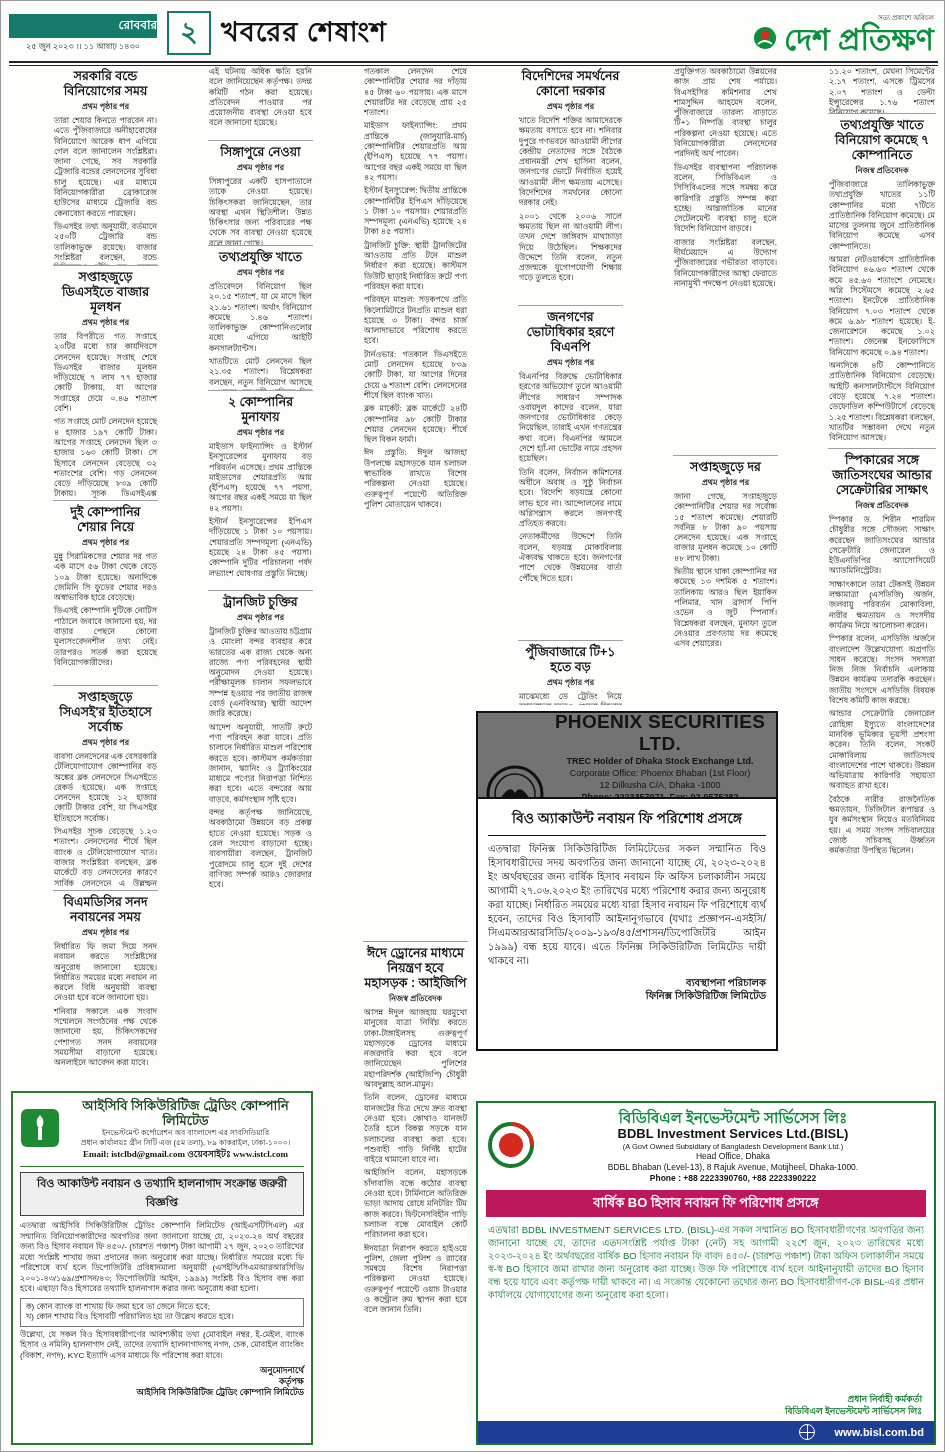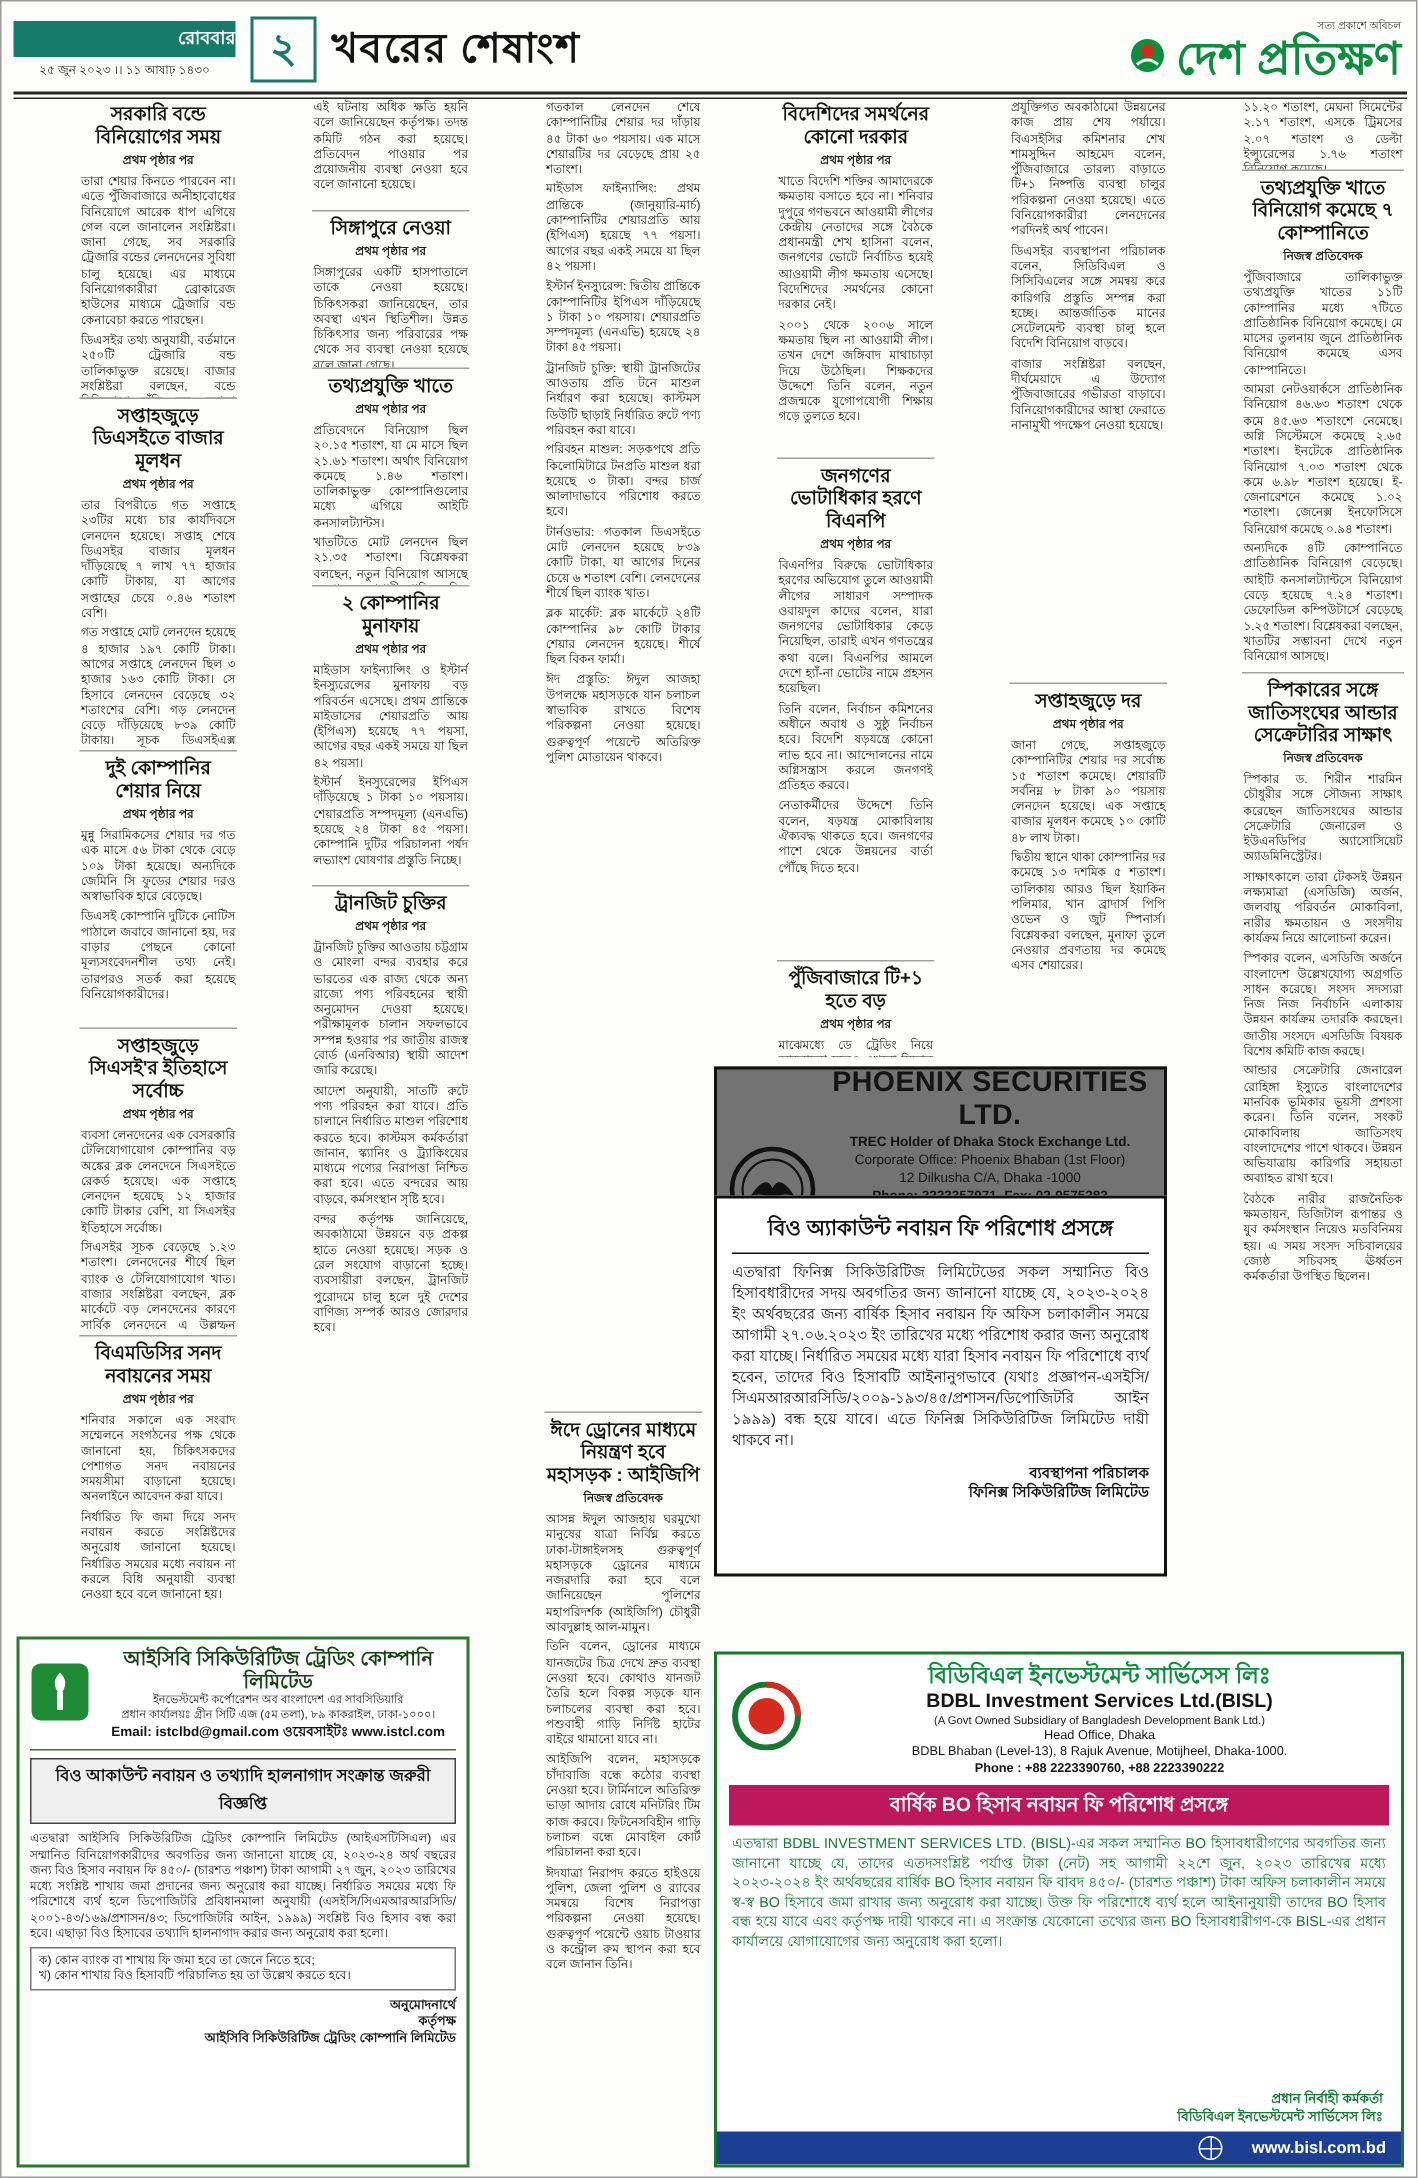--- a/index.html
+++ b/index.html
@@ -40,21 +40,21 @@
   .bo-title{font-size:14px;font-weight:bold;text-align:center;border-bottom:1.5px solid #111;padding-bottom:4px;margin-bottom:6px;}
   .bo-para{font-size:10px;line-height:14px;text-align:justify;}
   .bo-sig{margin-top:8px;text-align:right;font-size:10px;font-weight:bold;line-height:13px;}
   
   .istcl{border:2px solid #2b7a2b;box-sizing:border-box;background:#fff;padding:5px 7px;}
   .istcl-head{display:flex;gap:7px;align-items:center;border-bottom:1px solid #2b7a2b;padding-bottom:4px;}
   .istcl-logo{width:40px;height:40px;flex:0 0 40px;}
   .istcl-head-text{flex:1;text-align:center;}
   .istcl-title{font-size:13px;font-weight:bold;color:#154515;line-height:15px;}
   .istcl-sub{font-size:7.5px;line-height:9.5px;}
-  .istcl-mail{font-size:9px;font-weight:bold;}
+  .istcl-mail{font-size:9px;font-weight:bold;font-family:Liberation Serif, serif;}
   .istcl-bar{border:1.5px solid #444;margin:5px 0;text-align:center;font-weight:bold;font-size:11px;padding:2px 0;background:#efefef;}
   .istcl p{font-size:8px;line-height:10.5px;text-align:justify;margin:0 0 3px;}
   .istcl-list{border:1px solid #777;padding:3px 5px;margin:3px 0;}
   .istcl-list div{font-size:8px;line-height:10.5px;}
   .istcl-sig{text-align:right;font-size:8.5px;font-weight:bold;line-height:11px;margin-top:4px;}
   
   .bisl{border:2px solid #17792f;box-sizing:border-box;background:#fff;display:flex;flex-direction:column;}
   .bisl-head{display:flex;gap:8px;align-items:center;padding:6px 10px 4px;}
   .bisl-logo{width:46px;height:46px;flex:0 0 46px;}
   .bisl-head-text{flex:1;text-align:center;}
@@ -122,22 +122,22 @@
       </div>
       <div class="article" style="height: 205px;">
         <div class="headline">সপ্তাহজুড়ে সিএসই'র ইতিহাসে সর্বোচ্চ</div>
         <div class="byline">প্রথম পৃষ্ঠার পর</div>
         <p>ব্যবসা লেনদেনের এক বেসরকারি টেলিযোগাযোগ কোম্পানির বড় অঙ্কের ব্লক লেনদেনে সিএসইতে রেকর্ড হয়েছে। এক সপ্তাহে লেনদেন হয়েছে ১২ হাজার কোটি টাকার বেশি, যা সিএসইর ইতিহাসে সর্বোচ্চ।</p>
         <p>সিএসইর সূচক বেড়েছে ১.২৩ শতাংশ। লেনদেনের শীর্ষে ছিল ব্যাংক ও টেলিযোগাযোগ খাত। বাজার সংশ্লিষ্টরা বলছেন, ব্লক মার্কেটে বড় লেনদেনের কারণে সার্বিক লেনদেনে এ উল্লম্ফন হয়েছে।</p>
       </div>
       <div class="article" style="height: 195px;">
         <div class="headline">বিএমডিসির সনদ নবায়নের সময়</div>
         <div class="byline">প্রথম পৃষ্ঠার পর</div>
+        <p>নির্ধারিত ফি জমা দিয়ে সনদ নবায়ন করতে সংশ্লিষ্টদের অনুরোধ জানানো হয়েছে। নির্ধারিত সময়ের মধ্যে নবায়ন না করলে বিধি অনুযায়ী ব্যবস্থা নেওয়া হবে বলে জানানো হয়।</p>
         <p>শনিবার সকালে এক সংবাদ সম্মেলনে সংগঠনের পক্ষ থেকে জানানো হয়, চিকিৎসকদের পেশাগত সনদ নবায়নের সময়সীমা বাড়ানো হয়েছে। অনলাইনে আবেদন করা যাবে।</p>
-        <p>নির্ধারিত ফি জমা দিয়ে সনদ নবায়ন করতে সংশ্লিষ্টদের অনুরোধ জানানো হয়েছে। নির্ধারিত সময়ের মধ্যে নবায়ন না করলে বিধি অনুযায়ী ব্যবস্থা নেওয়া হবে বলে জানানো হয়।</p>
       </div>
     </div>
   <div class="region news-col" id="news-col-1" style="left:165px;top:64px;width:147px;height:1020px;">
       <div class="article" style="height: 75px;">
         <p>এই ঘটনায় অধিক ক্ষতি হয়নি বলে জানিয়েছেন কর্তৃপক্ষ। তদন্ত কমিটি গঠন করা হয়েছে। প্রতিবেদন পাওয়ার পর প্রয়োজনীয় ব্যবস্থা নেওয়া হবে বলে জানানো হয়েছে।</p>
       </div>
       <div class="article" style="height: 105px;">
         <div class="headline">সিঙ্গাপুরে নেওয়া</div>
         <div class="byline">প্রথম পৃষ্ঠার পর</div>
         <p>সিঙ্গাপুরের একটি হাসপাতালে তাকে নেওয়া হয়েছে। চিকিৎসকরা জানিয়েছেন, তার অবস্থা এখন স্থিতিশীল। উন্নত চিকিৎসার জন্য পরিবারের পক্ষ থেকে সব ব্যবস্থা নেওয়া হয়েছে বলে জানা গেছে।</p>
@@ -283,20 +283,21 @@
           <span>ওয়েবসাইটঃ www.istcl.com</span>
         </div>
       </div>
     </div>
     <div class="istcl-bar">বিও আকাউন্ট নবায়ন ও তথ্যাদি হালনাগাদ সংক্রান্ত জরুরী বিজ্ঞপ্তি</div>
     <p>এতদ্বারা আইসিবি সিকিউরিটিজ ট্রেডিং কোম্পানি লিমিটেড (আইএসটিসিএল) এর সম্মানিত বিনিয়োগকারীদের অবগতির জন্য জানানো যাচ্ছে যে, ২০২৩-২৪ অর্থ বছরের জন্য বিও হিসাব নবায়ন ফি ৪৫০/- (চারশত পঞ্চাশ) টাকা আগামী ২৭ জুন, ২০২৩ তারিখের মধ্যে সংশ্লিষ্ট শাখায় জমা প্রদানের জন্য অনুরোধ করা যাচ্ছে। নির্ধারিত সময়ের মধ্যে ফি পরিশোধে ব্যর্থ হলে ডিপোজিটরি প্রবিধানমালা অনুযায়ী (এসইসি/সিএমআরআরসিডি/২০০১-৪৩/১৬৯/প্রশাসন/৪৩; ডিপোজিটরি আইন, ১৯৯৯) সংশ্লিষ্ট বিও হিসাব বন্ধ করা হবে। এছাড়া বিও হিসাবের তথ্যাদি হালনাগাদ করার জন্য অনুরোধ করা হলো।</p>
     <div class="istcl-list">
       <div>ক) কোন ব্যাংক বা শাখায় ফি জমা হবে তা জেনে নিতে হবে;</div>
       <div>খ) কোন শাখায় বিও হিসাবটি পরিচালিত হয় তা উল্লেখ করতে হবে।</div>
     </div>
+    <p>উল্লেখ্য, যে সকল বিও হিসাবধারীগণের আবশ্যকীয় তথ্য (মোবাইল নম্বর, ই-মেইল, ব্যাংক হিসাব ও নমিনি) হালনাগাদ নেই, তাদের তথ্যাদি হালনাগাদসহ নগদ, চেক, মোবাইল ব্যাংকিং (বিকাশ, নগদ), KYC ইত্যাদি এসব মাধ্যমে ফি পরিশোধ করা যাবে।</p>
     <div class="istcl-sig">
       <div>অনুমোদনার্থে</div>
       <div>কর্তৃপক্ষ</div>
       <div>আইসিবি সিকিউরিটিজ ট্রেডিং কোম্পানি লিমিটেড</div>
     </div>
   </div>
 
   <div class="region bisl" style="left:475px;top:1100px;width:460px;height:344px;">
     <div class="bisl-head">
       <span>

